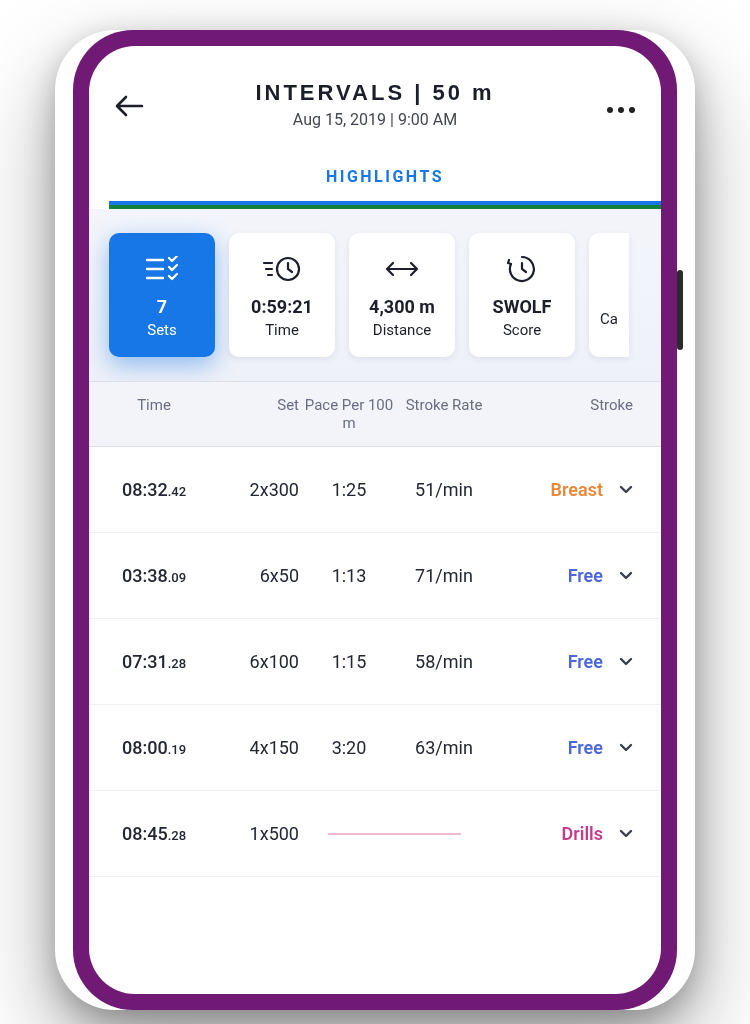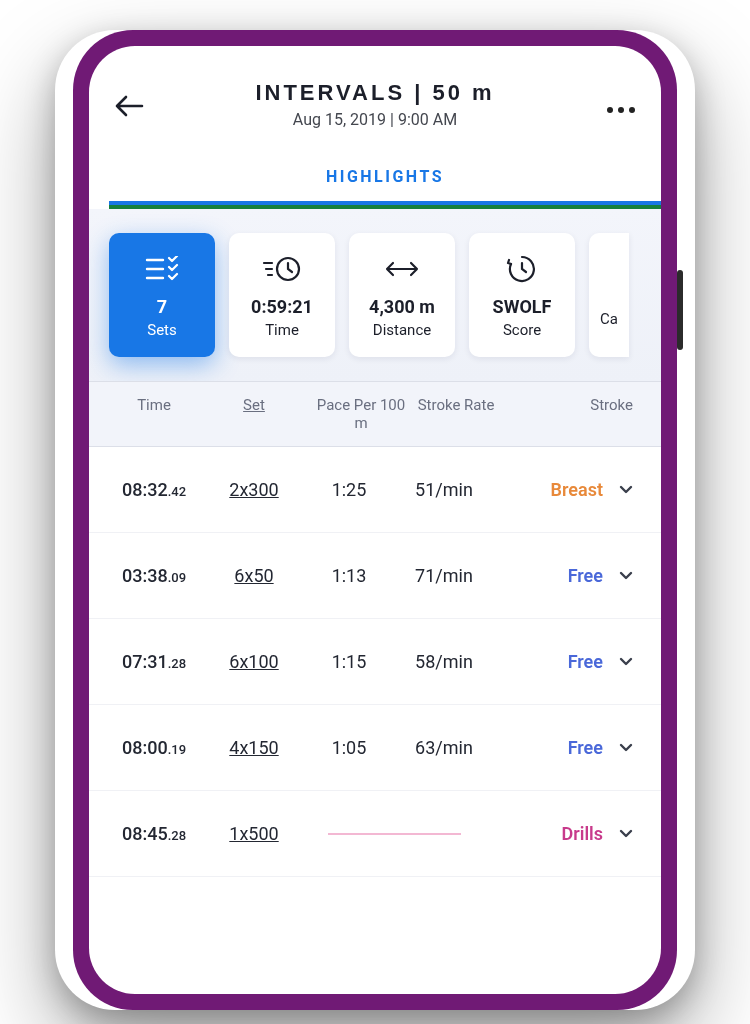--- a/index.html
+++ b/index.html
@@ -160,21 +160,21 @@
   .thead {
     display: flex;
     background: #f2f4fa;
     border-top: 1px solid #dcdfe8;
     border-bottom: 1px solid #dcdfe8;
     padding: 14px 10px;
     font-size: 15px;
     color: #6a6f80;
   }
   .col-time   { flex: 0 0 110px; text-align: center; }
-  .col-set    { flex: 0 0 90px;  text-align: center; text-decoration: underline; }
+  .col-set    { flex: 0 0 90px;  text-align: right; }
   .col-pace   { flex: 0 0 100px; text-align: center; }
   .col-rate   { flex: 0 0 90px;  text-align: center; }
   .col-stroke { flex: 1;         text-align: right; padding-right: 18px; }
 
   .row {
     display: flex;
     align-items: center;
     padding: 32px 10px;
     border-bottom: 1px solid #f0f1f5;
     font-size: 18px;
@@ -284,21 +284,21 @@
         <div class="card cutoff">
           <div class="icon-slot"></div>
           <div class="value"></div>
           <div class="label">Ca</div>
         </div>
       </div>
 
       <div class="thead">
         <div class="col-time">Time</div>
         <div class="col-set">Set</div>
-        <div class="col-pace" style="line-height:1.2;margin-left:12px;">Pace Per 100 m</div>
+        <div class="col-pace" style="line-height:1.2;">Pace Per 100 m</div>
         <div class="col-rate" style="line-height:1.2;">Stroke Rate</div>
         <div class="col-stroke">Stroke</div>
       </div>
 
       <div id="rows">
           <div class="row">
             <div class="col-time">08:32<span class="ms">.42</span></div>
             <div class="col-set">2x300</div>
             <div class="col-pace">1:25</div>
             <div class="col-rate">51/min</div>
@@ -335,21 +335,21 @@
                 <span class="chev">
                   <svg width="14" height="10" viewBox="0 0 14 10">
                     <path d="M2 2l5 5 5-5" stroke="#3a3f4c" stroke-width="2.4" fill="none" stroke-linecap="round" stroke-linejoin="round"></path>
                   </svg>
                 </span>
               </span></div>
           </div>
           <div class="row">
             <div class="col-time">08:00<span class="ms">.19</span></div>
             <div class="col-set">4x150</div>
-            <div class="col-pace">1:05</div>
+            <div class="col-pace">3:20</div>
             <div class="col-rate">63/min</div>
             <div class="col-stroke"><span class="stroke-pill free">
                 <span>Free</span> 
                 <span class="chev">
                   <svg width="14" height="10" viewBox="0 0 14 10">
                     <path d="M2 2l5 5 5-5" stroke="#3a3f4c" stroke-width="2.4" fill="none" stroke-linecap="round" stroke-linejoin="round"></path>
                   </svg>
                 </span>
               </span></div>
           </div>

